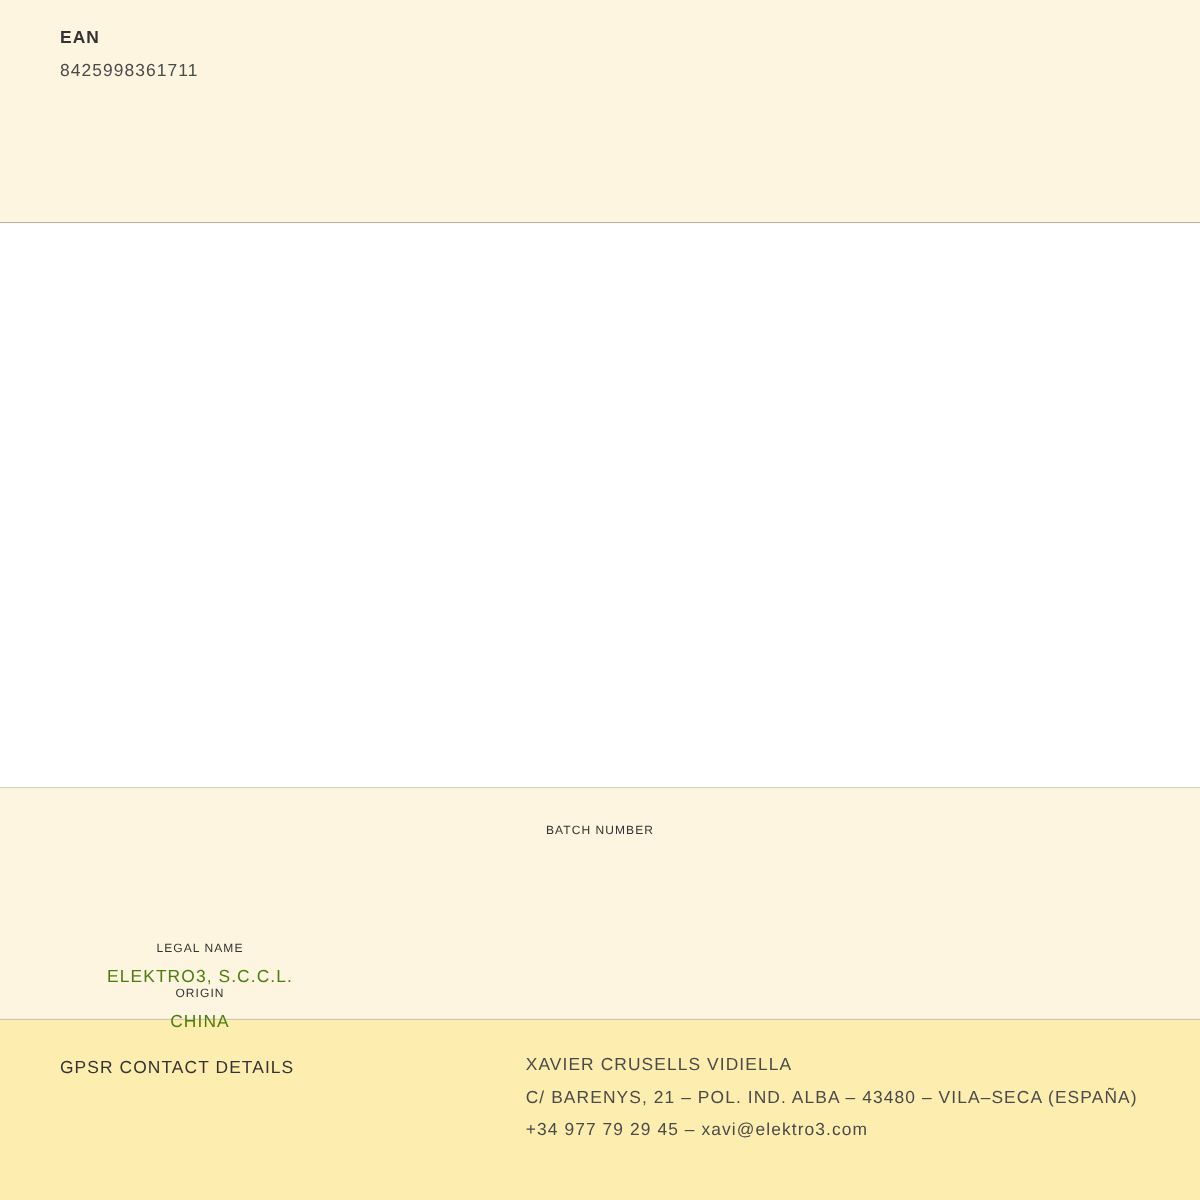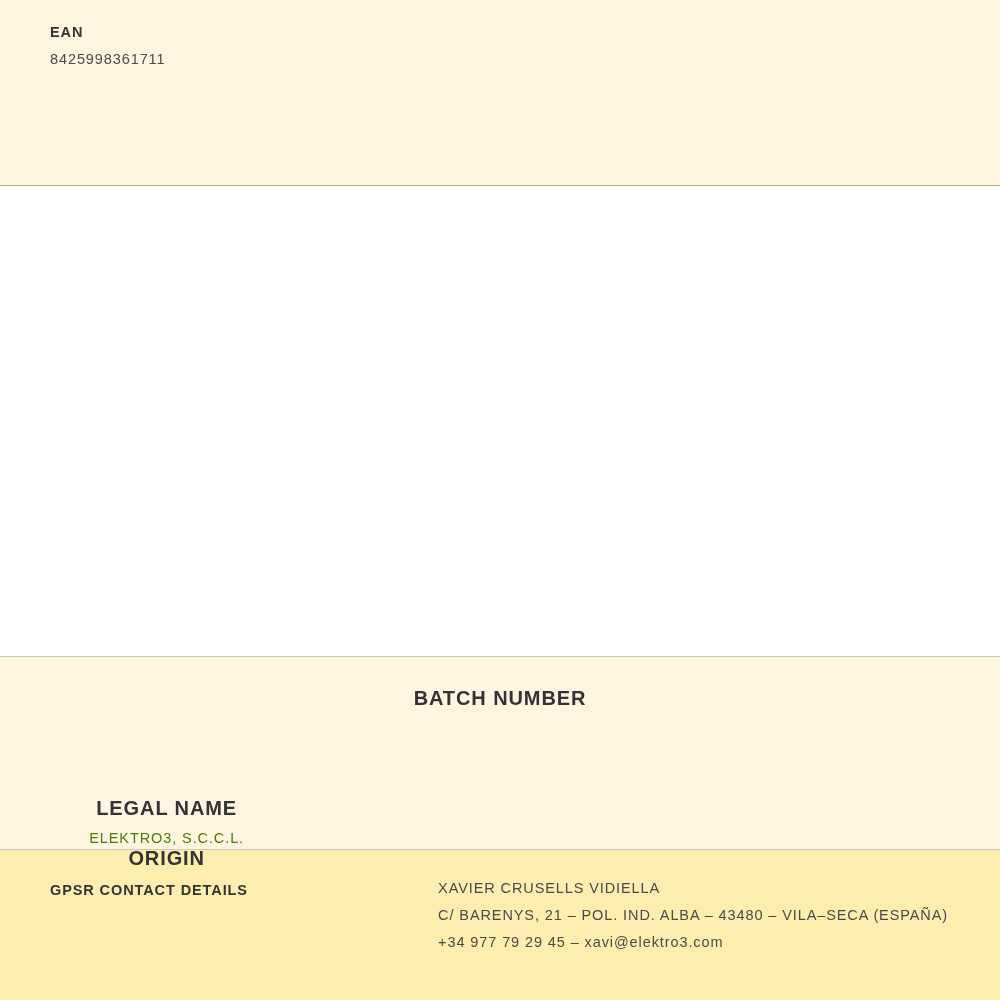--- a/index.html
+++ b/index.html
@@ -75,22 +75,22 @@
     text-align: center;
   }
   .trace-row-1 {
     padding-top: 30px;
   }
   .trace-row-2 {
     padding-top: 60px;
     flex-direction: column;
   }
   .trace-label {
-    font-size: 20px;
-    font-weight: bold;
+    font-size: 10px;
+    font-weight: normal;
     letter-spacing: 0.9px;
     color: #333333;
     margin: 0 0 10px 0;
     text-transform: uppercase;
   }
   .trace-value {
     font-size: 14.5px;
     letter-spacing: 0.9px;
     color: #4d7c0f;
     margin: 0;
@@ -102,21 +102,21 @@
     background: #fdeeb0;
     height: 150px;
     box-sizing: border-box;
     padding: 30px 52px 0 50px;
     display: flex;
     justify-content: space-between;
     align-items: flex-start;
   }
   .footer-label {
     font-size: 14.5px;
-    font-weight: bold;
+    font-weight: normal;
     letter-spacing: 0.9px;
     color: #333333;
     text-transform: uppercase;
     white-space: nowrap;
     padding-top: 2px;
   }
   .footer-lines {
     text-align: left;
   }
   .footer-line {
@@ -154,20 +154,21 @@
     </div>
 
     <div class="trace-row trace-row-2">
       <div class="trace-cell"></div>
       <div class="trace-cell">
         <p class="trace-label">LEGAL NAME</p>
         <p class="trace-value">ELEKTRO3, S.C.C.L.</p>
       </div>
       <div class="trace-cell">
         <p class="trace-label">ORIGIN</p>
+        <p class="trace-value">CHINA</p>
       </div>
     </div>
 
   </div>
 
   <div class="footer">
     <div class="footer-label">GPSR CONTACT DETAILS</div>
     <div class="footer-lines">
       <p class="footer-line">XAVIER CRUSELLS VIDIELLA</p>
       <p class="footer-line">C/ BARENYS, 21 – POL. IND. ALBA – 43480 – VILA–SECA (ESPAÑA)</p>

